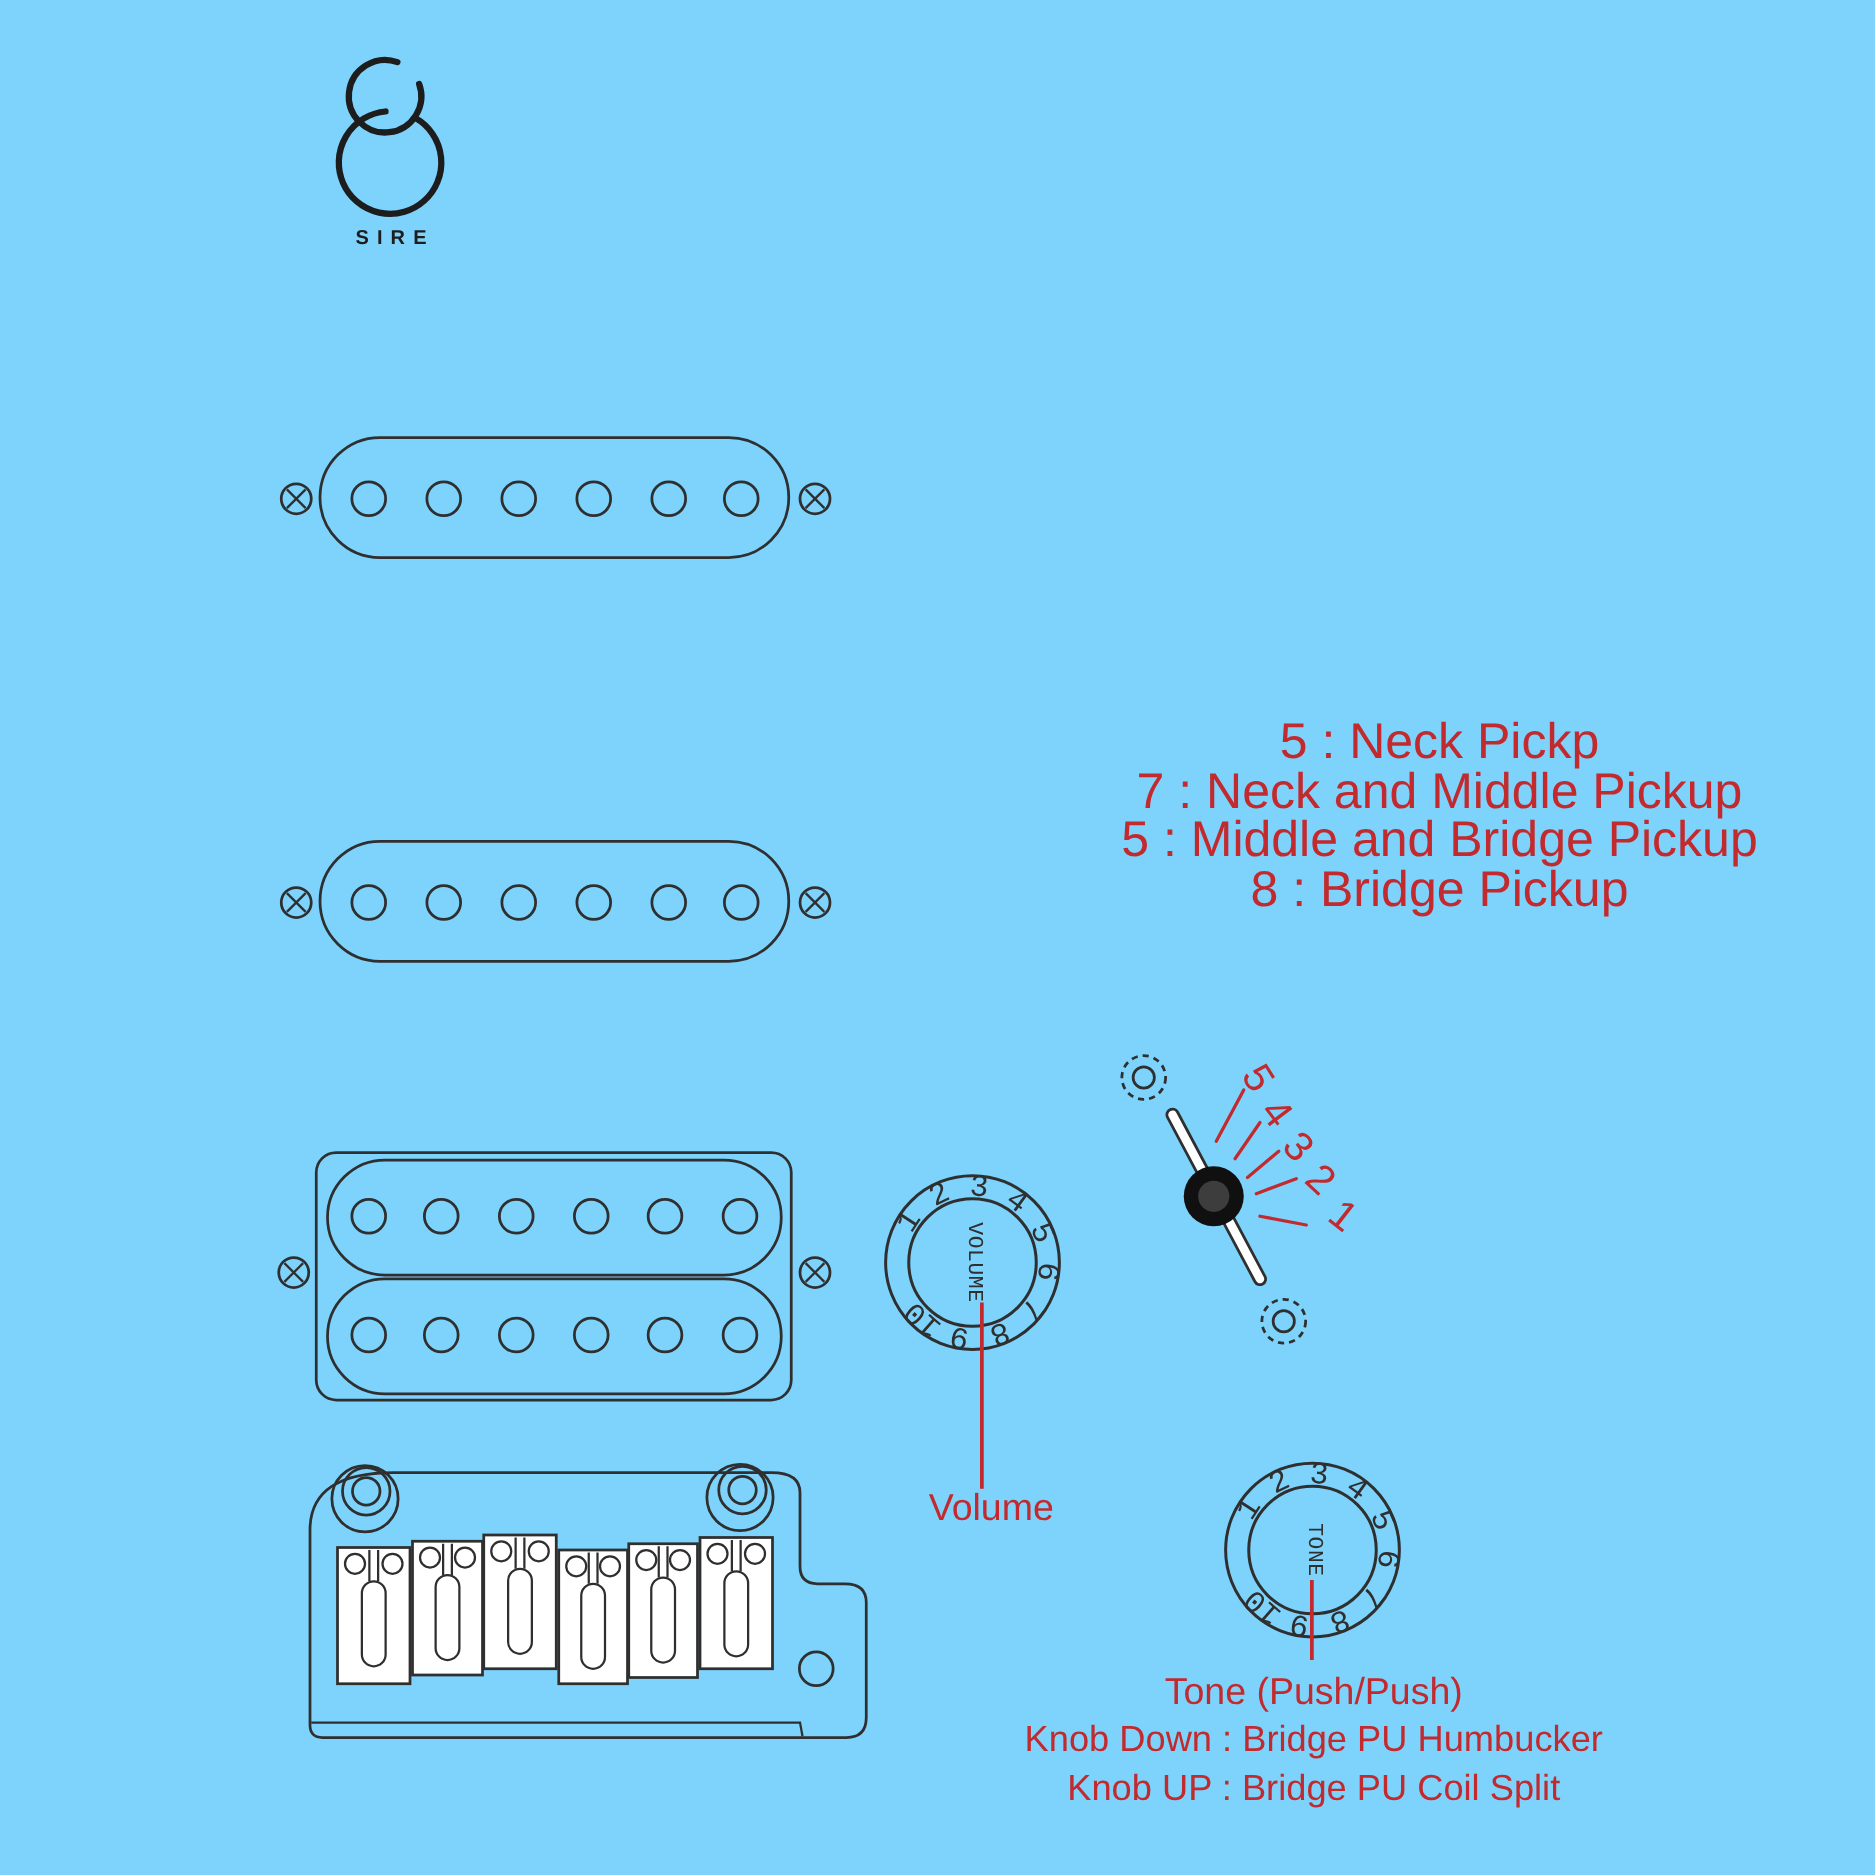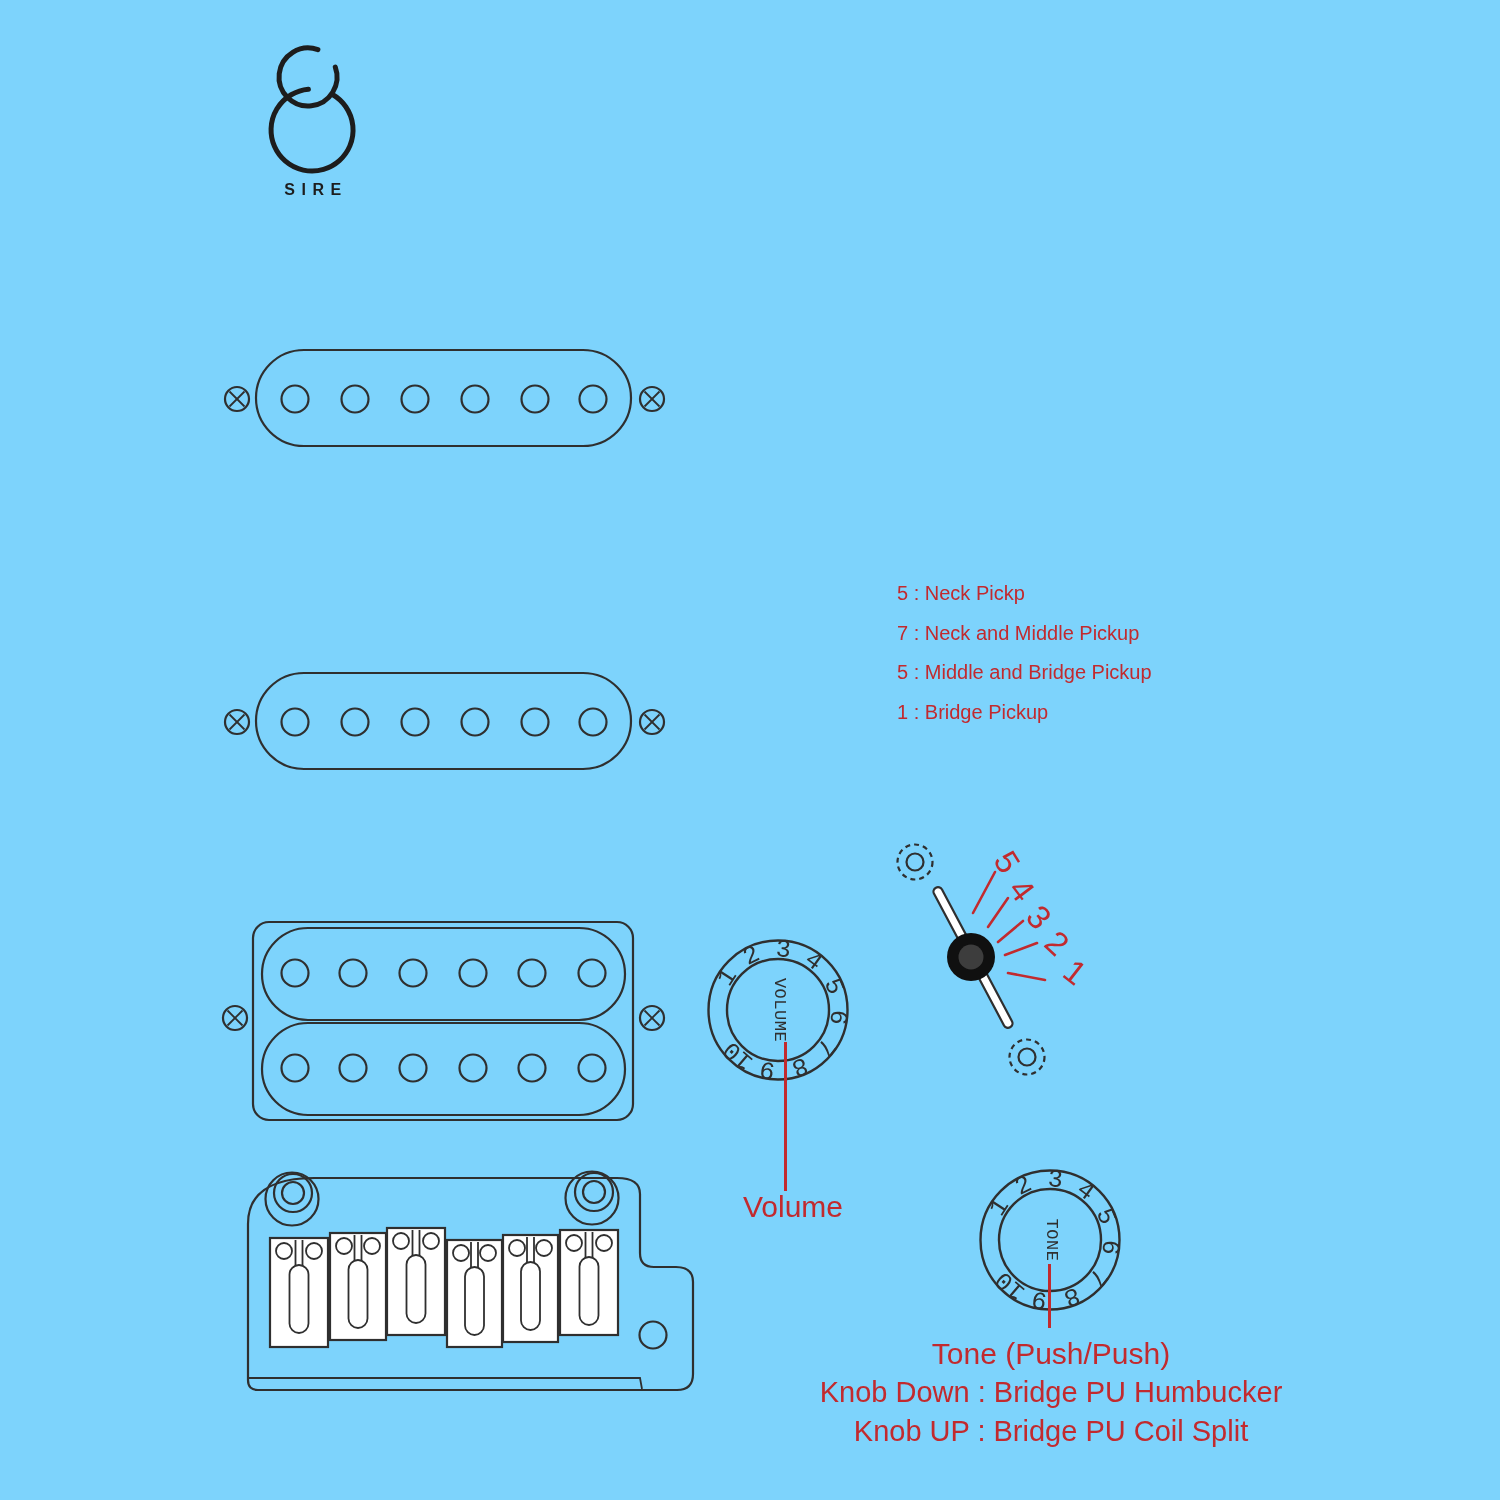--- a/index.html
+++ b/index.html
@@ -21,21 +21,21 @@
         text-anchor:middle;dominant-baseline:central;}
   .klabel{font-family:"Liberation Mono",monospace;font-size:17px;letter-spacing:.5px;fill:#2f2f2f;
         text-anchor:middle;dominant-baseline:central;}
   
   .dashc{fill:none;stroke:#2f2f2f;stroke-width:2.2;stroke-dasharray:5 4;}
   .redtick{stroke:#c22a2e;stroke-width:2.6;stroke-linecap:round;}
   .swnum{font-family:"Liberation Sans",sans-serif;font-size:33px;fill:#c22a2e;
         text-anchor:middle;dominant-baseline:central;}
   
   .red-text{color:#c22a2e;font-family:"Liberation Sans",sans-serif;}
-  .legend{left:897px;top:574px;font-size:20px;line-height:39.5px;white-space:nowrap;}
+  .legend{left:897px;top:574px;font-size:40px;line-height:39.5px;white-space:nowrap;text-align:center;}
   .callout-line{position:absolute;width:3px;background:#c22a2e;}
   .vol-label{left:693px;top:1190px;width:200px;text-align:center;font-size:30px;}
   .tone-labels{left:801px;top:1334px;width:500px;text-align:center;font-size:29px;line-height:39px;}
   .tone-labels .t1{font-size:30px;text-align:center;}
 </style>
 </head>
 <body>
 
 <div class="stage">
 
@@ -256,16 +256,16 @@
       <text class="swnum" transform="translate(179,97) rotate(48)">3</text>
       <text class="swnum" transform="translate(197,123) rotate(43)">2</text>
       <text class="swnum" transform="translate(215,152) rotate(38)">1</text>
     </g>
   </svg>
 
   <div class="abs red-text legend">
     <div>5 : Neck Pickp</div>
     <div>7 : Neck and Middle Pickup</div>
     <div>5 : Middle and Bridge Pickup</div>
-    <div>1 : Bridge Pickup</div>
+    <div>8 : Bridge Pickup</div>
   </div>
 
 </div>
 
 </body></html>

